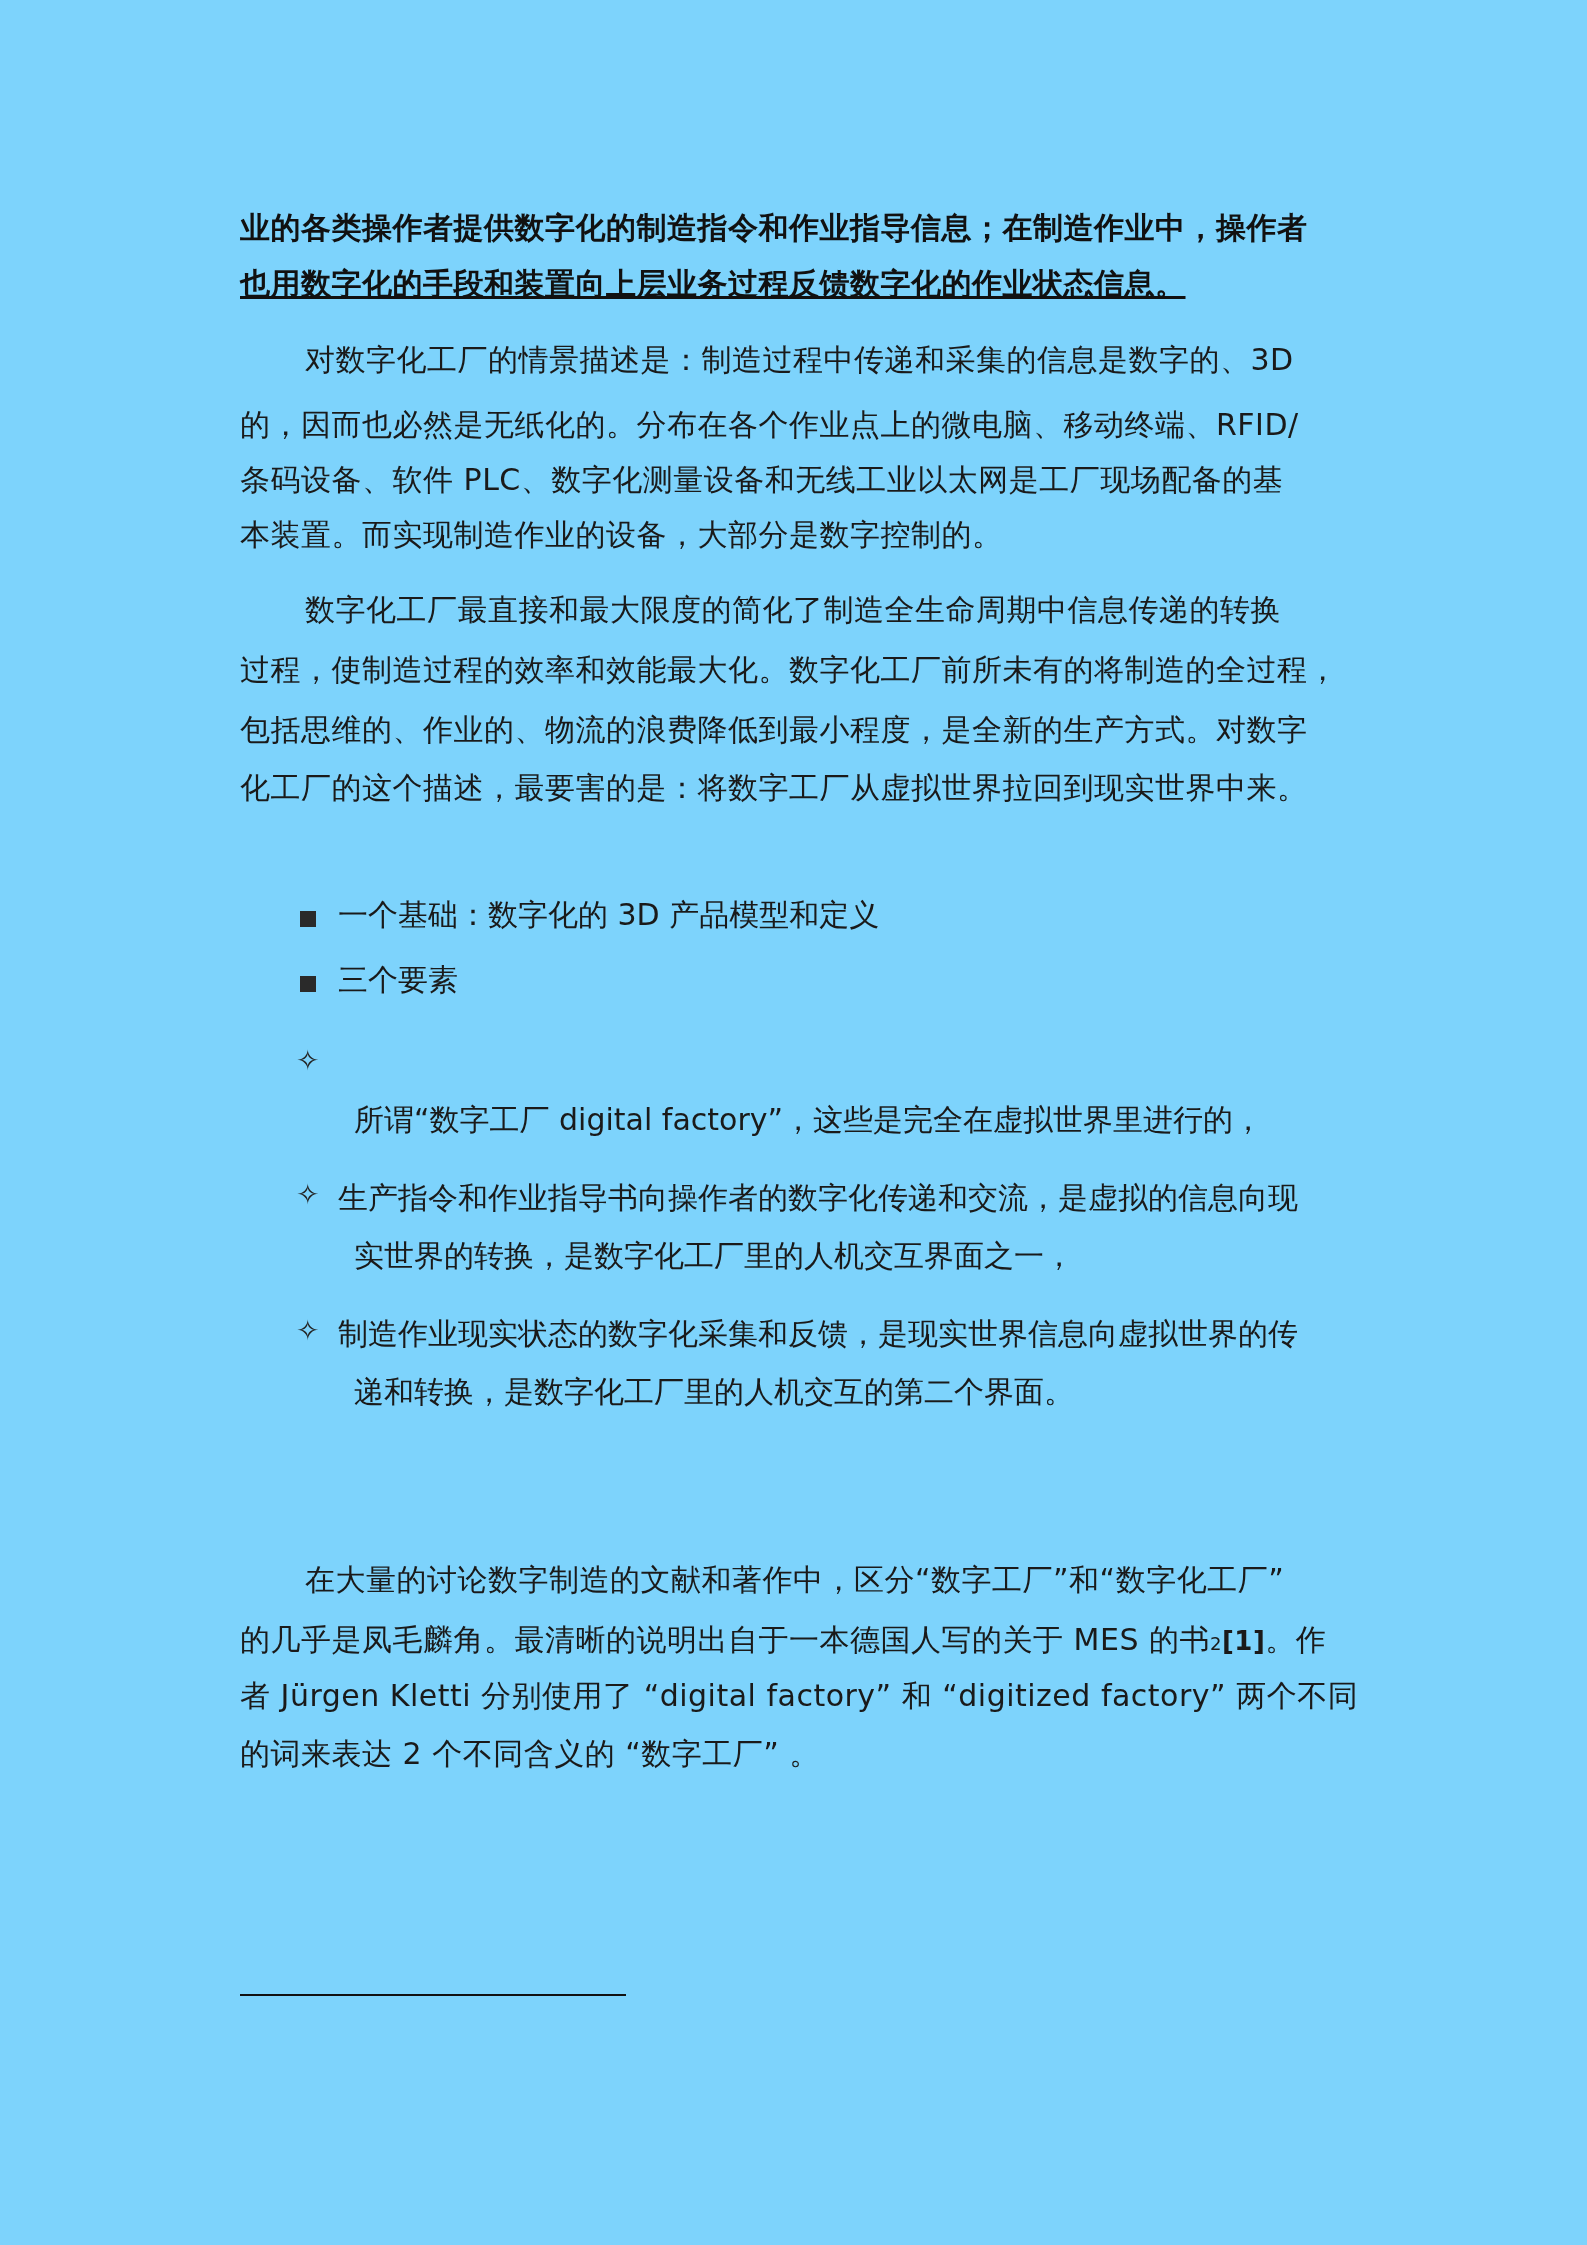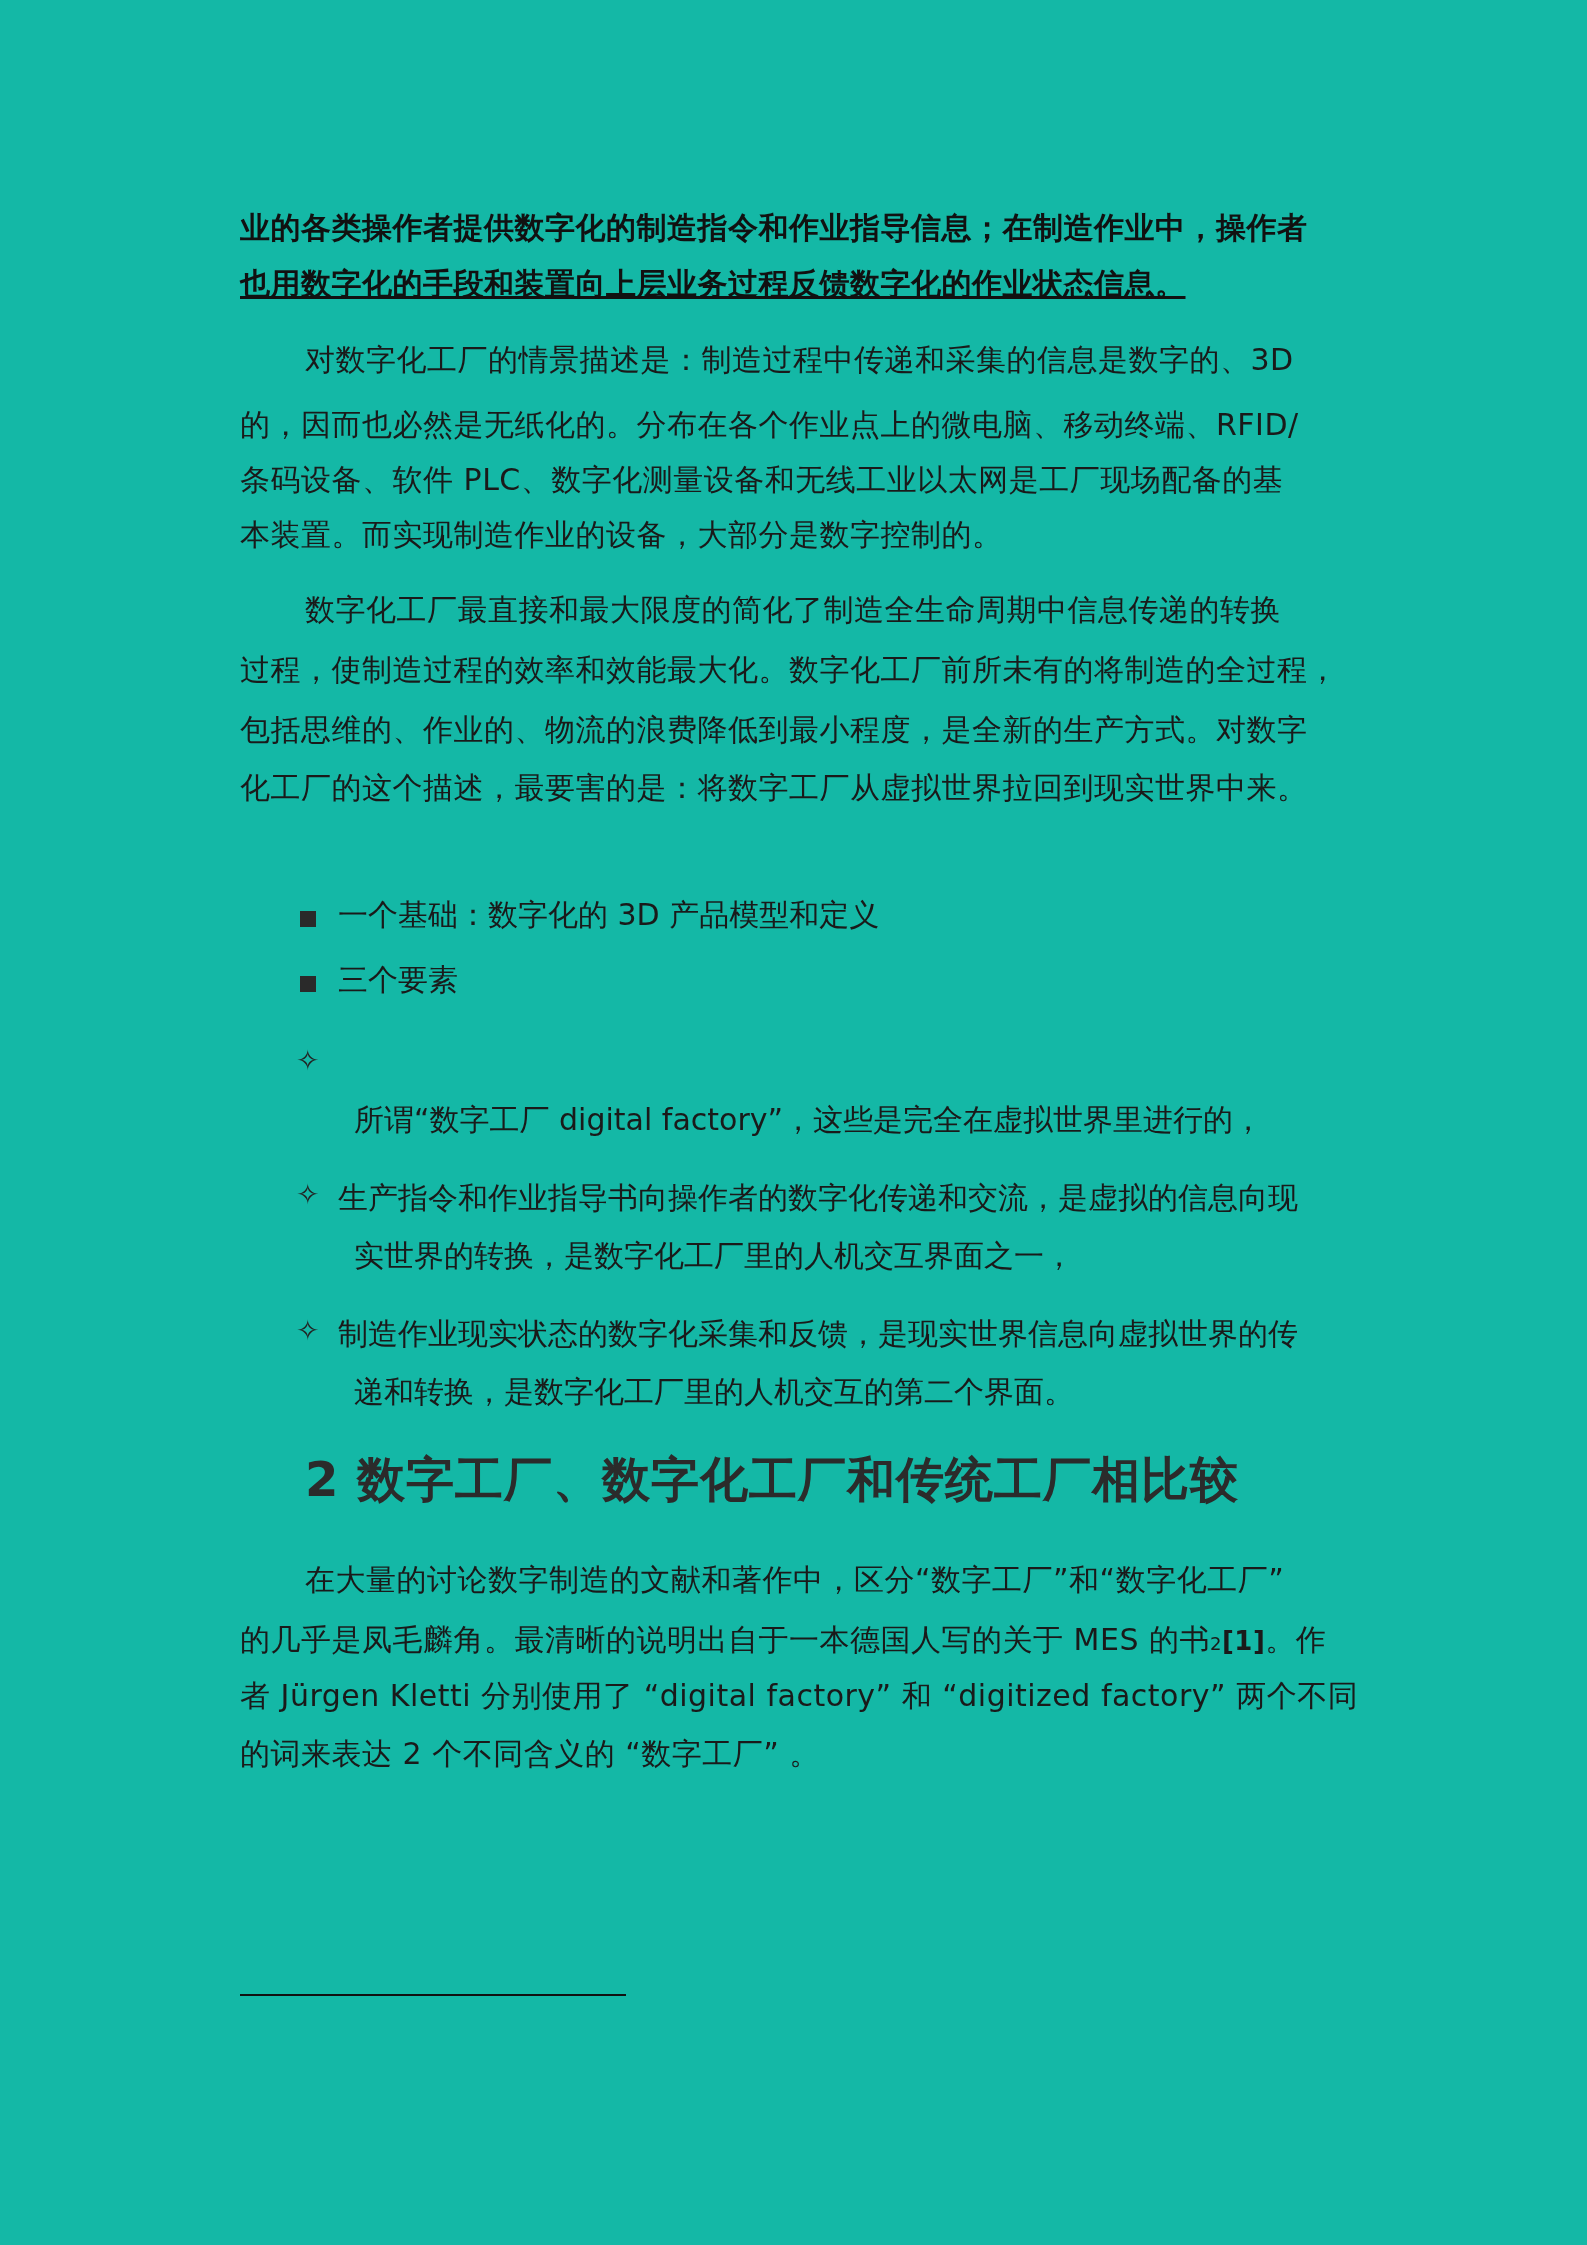--- a/index.html
+++ b/index.html
@@ -1,18 +1,18 @@
 <!DOCTYPE html>
 <html><head>
   <meta charset="utf-8">
   <style>
     html, body { margin: 0; padding: 0; background: #ffffff; }
     body { width: 1587px; height: 2245px; position: relative; overflow: hidden;
            font-family: "DejaVu Sans", "Liberation Sans", sans-serif; color: #1a1a1a; }
-    .page { position: absolute; left: 0; top: 0; width: 1587px; height: 2245px; background: #14b8a6; }
+    .page { position: absolute; left: 0; top: 0; width: 1587px; height: 2245px; background: #7dd3fc; }
     .line { position: absolute; left: 240px; font-size: 30px; white-space: nowrap; letter-spacing: 0.5px; }
     .bold { font-weight: bold; color: #111; }
     .indent { left: 305px; }
     .bullet-sq { position: absolute; left: 300px; width: 16px; height: 16px; background: #2a2a2a; }
     .bullet-dia { position: absolute; left: 296px; font-size: 28px; color: #222; }
     .sub-text { position: absolute; left: 338px; font-size: 30px; white-space: nowrap; }
     .sub-cont { position: absolute; left: 354px; font-size: 30px; white-space: nowrap; }
     .heading { position: absolute; left: 305px; top: 1448px; font-size: 48px; font-weight: bold; color: #2b2b2b; white-space: nowrap; letter-spacing: 1px; }
     .sup { font-size: 18px; vertical-align: baseline; }
     .ref { font-size: 26px; font-weight: bold; }
@@ -46,21 +46,20 @@
   <div class="sub-cont" style="top:1100px;">所谓“数字工厂 digital factory”，这些是完全在虚拟世界里进行的，</div>
 
   <span class="bullet-dia" style="top:1178px;">✧</span>
   <div class="sub-text" style="top:1178px;">生产指令和作业指导书向操作者的数字化传递和交流，是虚拟的信息向现</div>
   <div class="sub-cont" style="top:1236px;">实世界的转换，是数字化工厂里的人机交互界面之一，</div>
 
   <span class="bullet-dia" style="top:1314px;">✧</span>
   <div class="sub-text" style="top:1314px;">制造作业现实状态的数字化采集和反馈，是现实世界信息向虚拟世界的传</div>
   <div class="sub-cont" style="top:1372px;">递和转换，是数字化工厂里的人机交互的第二个界面。</div>
 
-  <div class="heading">2  数字工厂、数字化工厂和传统工厂相比较</div>
 
   <div class="line indent" style="top:1560px;">在大量的讨论数字制造的文献和著作中，区分“数字工厂”和“数字化工厂”</div>
   <div class="line" style="top:1620px;">
     <span>的几乎是凤毛麟角。最清晰的说明出自于一本德国人写的关于 MES 的书</span><span class="sup">2</span><span class="ref">[1]</span><span>。作</span>
   </div>
   <div class="line" style="top:1676px;">者   Jürgen Kletti  分别使用了 “digital factory” 和 “digitized factory” 两个不同</div>
   <div class="line" style="top:1734px;">的词来表达 2 个不同含义的 “数字工厂” 。</div>
 
   <div class="footnote-rule"></div>
 </div>

